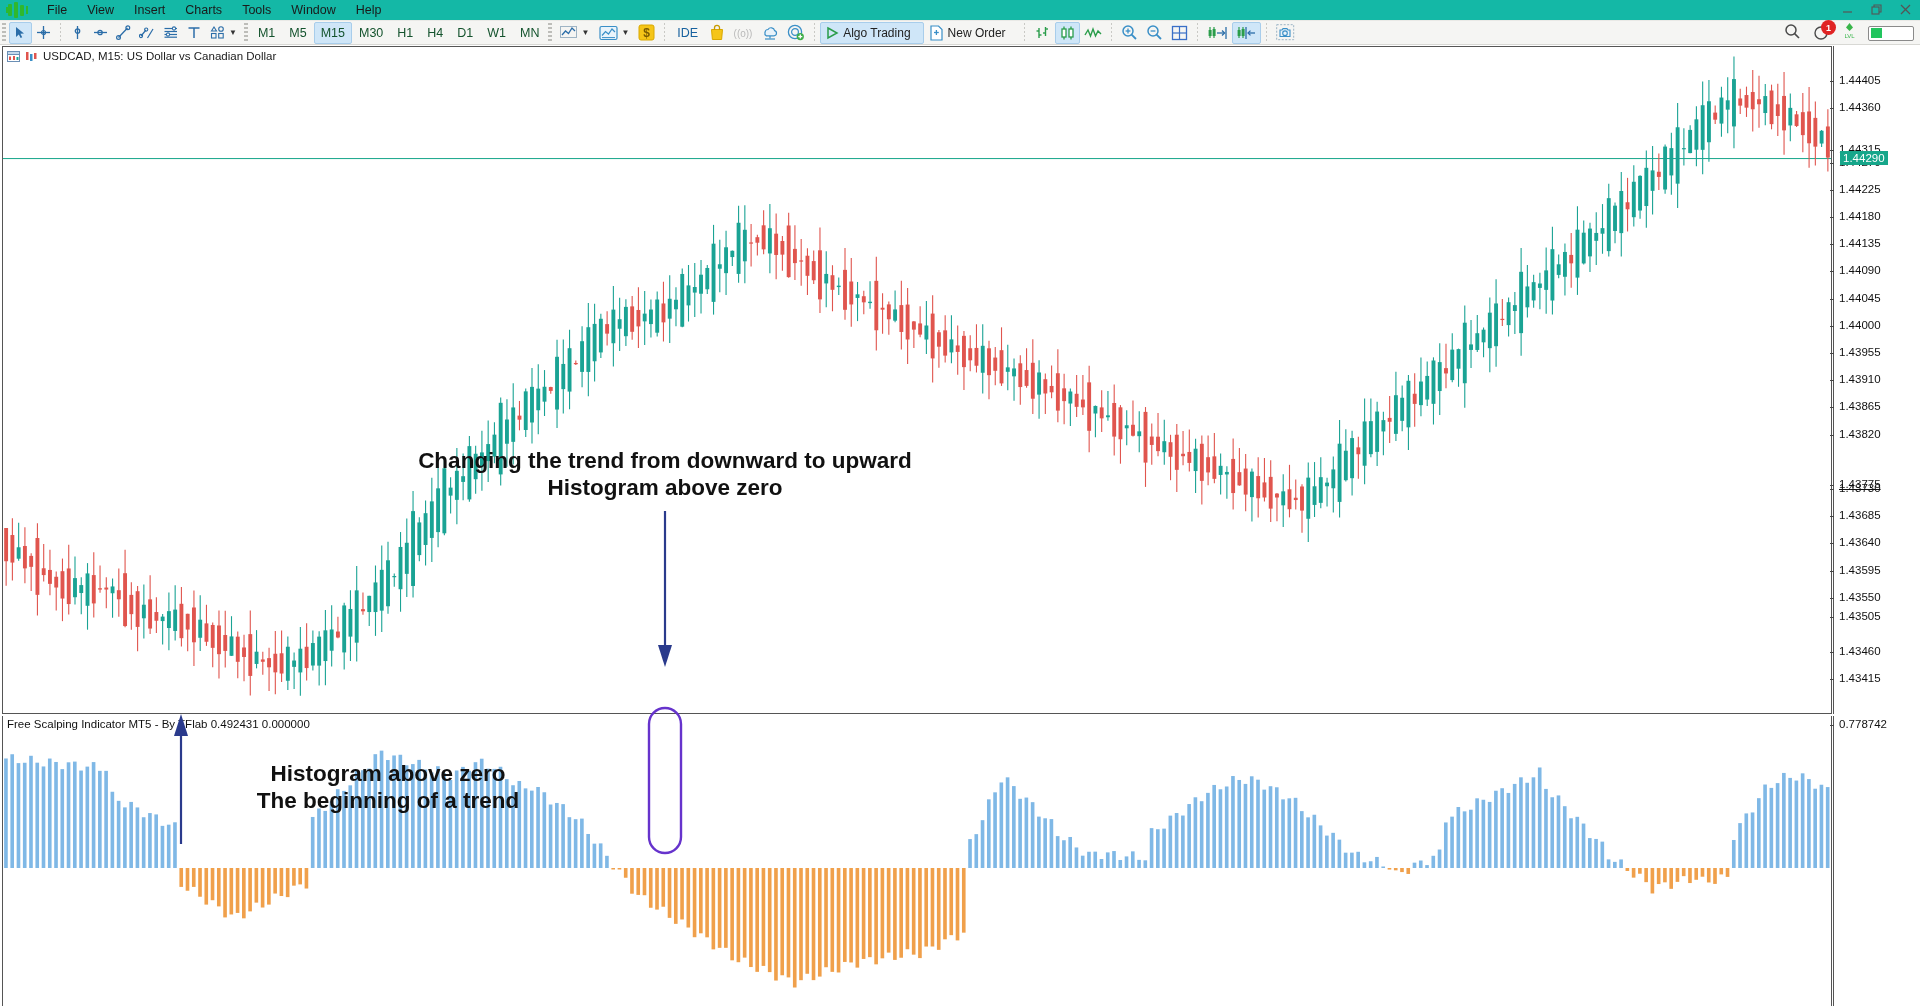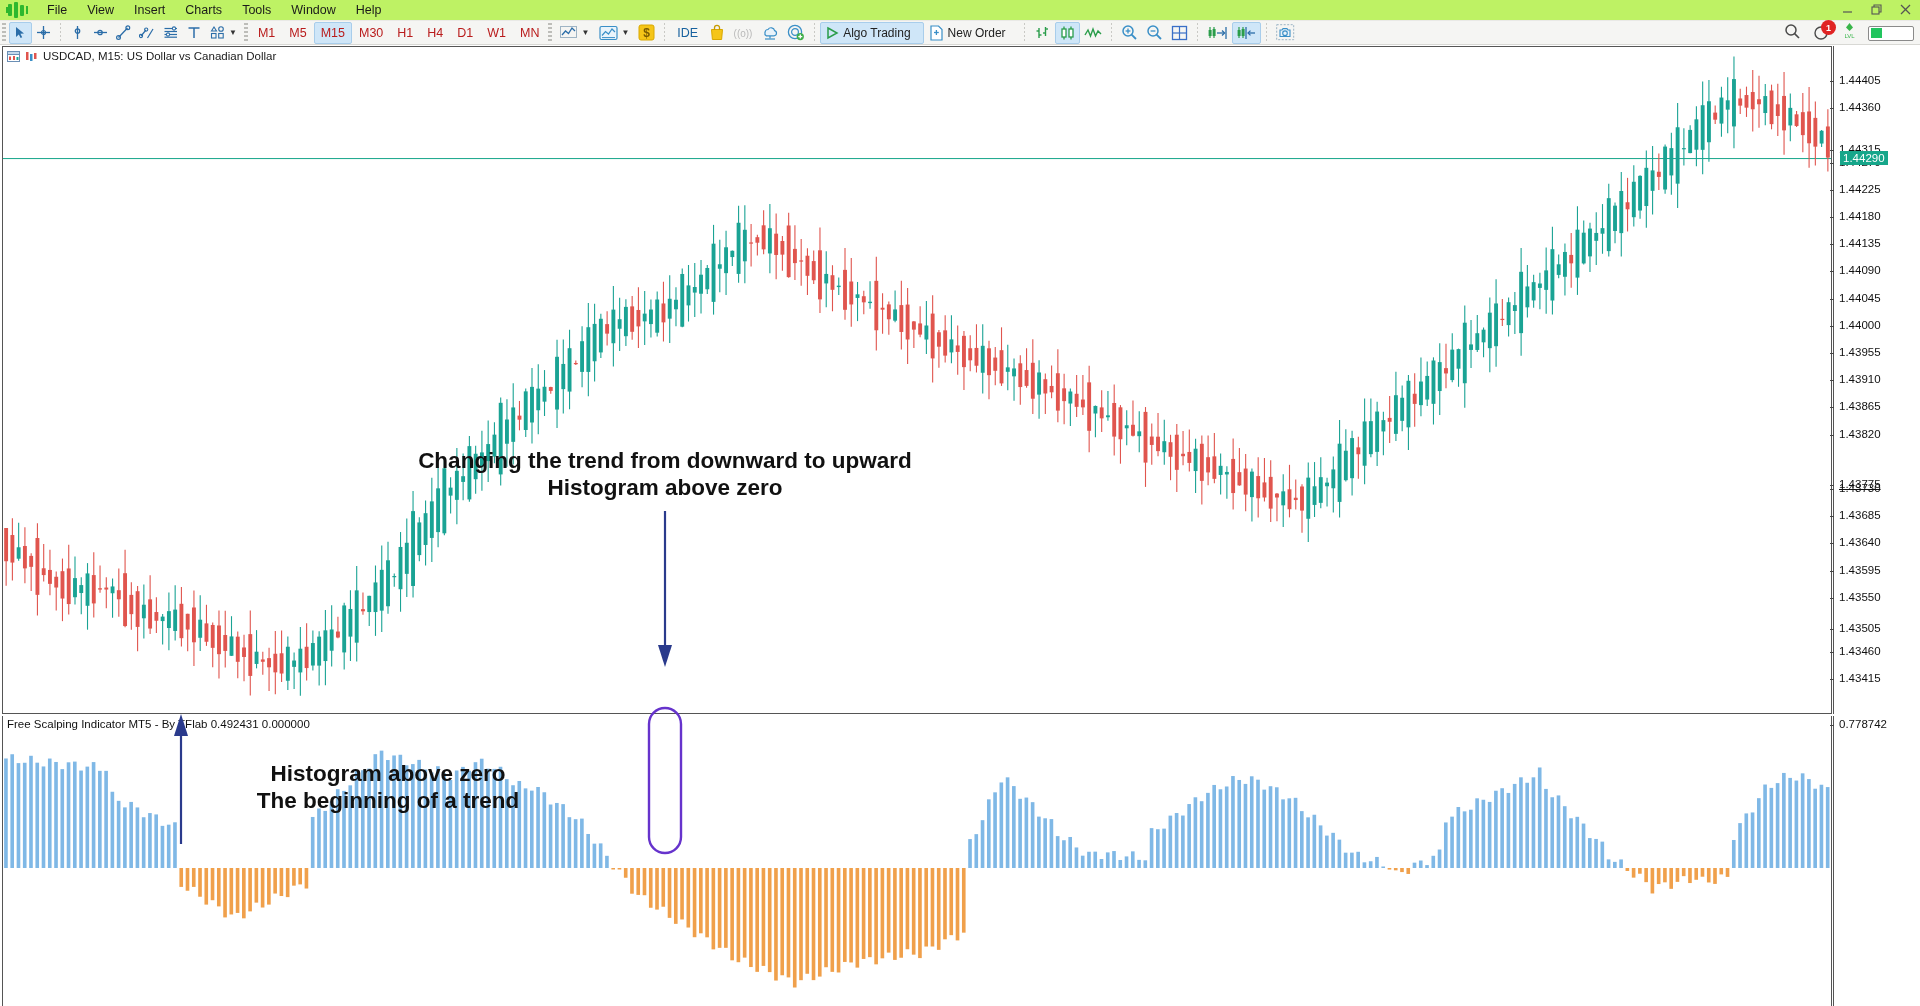--- a/index.html
+++ b/index.html
@@ -7,21 +7,21 @@
     width: 1920px; height: 1006px;
     font-family: "Liberation Sans", sans-serif;
     background: #ffffff;
     overflow: hidden;
   }
   #app { position: relative; width: 1920px; height: 1006px; background: #f6f6f4; }
 
   
   .menubar {
     position: absolute; left: 0; top: 0; width: 1920px; height: 21px;
-    background: #bef264; display: flex; align-items: center;
+    background: #14b8a6; display: flex; align-items: center;
     font-size: 12.5px; color: #1a1a1a;
     border-bottom: 1px solid #e9e9e6;
     text-align: center;
   }
   .mt5-logo { width: 26px; height: 17px; margin-left: 5px; margin-right: 6px;
     display: flex; align-items: center; justify-content: center; }
   .menuitem { padding: 2px 10px; cursor: default; white-space: nowrap; }
 
   
   .toolbar {
@@ -33,21 +33,21 @@
     background: repeating-linear-gradient(to bottom,#c9c9c5 0 2px,transparent 2px 4px); }
   .tb-grip { width: 4px; height: 19px; margin: 0 3px 0 2px;
     background: repeating-linear-gradient(to bottom,#bdbdb9 0 2px,transparent 2px 4px); }
   .tb-btn {
     height: 22px; min-width: 22px; padding: 0 3px;
     display: flex; align-items: center; justify-content: center;
     border: 1px solid transparent; border-radius: 2px; cursor: default;
     font-size: 12px; color: #1a6fb5;
   }
   .tb-btn.active { background: #cfe6f8; border-color: #a8cdeb; }
-  .tf-btn { padding: 0 6px; font-size: 12.5px; color: #b91c1c; font-weight: 400; }
+  .tf-btn { padding: 0 6px; font-size: 12.5px; color: #14532d; font-weight: 400; }
   .tb-label { font-size: 12px; color: #222; padding: 0 8px 0 4px; }
   .tb-caret { font-size: 8px; color: #333; margin-left: 2px; }
   .tb-btn.wide { padding: 0 4px; }
 
   
   .brand {
     position: absolute; right: 143px; top: 0px; height: 56px;
     width: 310px;
     background: #f7f7f7;
     clip-path: polygon(9% 0, 91% 0, 100% 100%, 0% 100%);
@@ -1350,21 +1350,21 @@
         <div class="tick" style="top: 300px;"><span>1.43955</span></div>
         <div class="tick" style="top: 327.2px;"><span>1.43910</span></div>
         <div class="tick" style="top: 354.4px; text-align: center;"><span>1.43865</span></div>
         <div class="tick" style="top: 381.6px;"><span>1.43820</span></div>
         <div class="tick" style="top: 432px; text-decoration: underline;"><span>1.43775</span></div>
         <div class="tick" style="top: 436px;"><span>1.43730</span></div>
         <div class="tick" style="top: 463.2px;"><span>1.43685</span></div>
         <div class="tick" style="top: 490.4px;"><span>1.43640</span></div>
         <div class="tick" style="top: 517.6px;"><span>1.43595</span></div>
         <div class="tick" style="top: 544.8px;"><span>1.43550</span></div>
-        <div class="tick" style="top: 576px;"><span>1.43505</span></div>
+        <div class="tick" style="top: 564px;"><span>1.43505</span></div>
         <div class="tick" style="top: 599.2px;"><span>1.43460</span></div>
         <div class="tick" style="top: 626.4px;"><span>1.43415</span></div>
         <div class="price-badge" style="top: 104.6px; background: rgb(22, 166, 138);">1.44290</div>
       </div>
 
     <div class="sub-axis">
       <div class="tick" style="top:2px;"><span>0.778742</span></div>
 
     </div>
 

